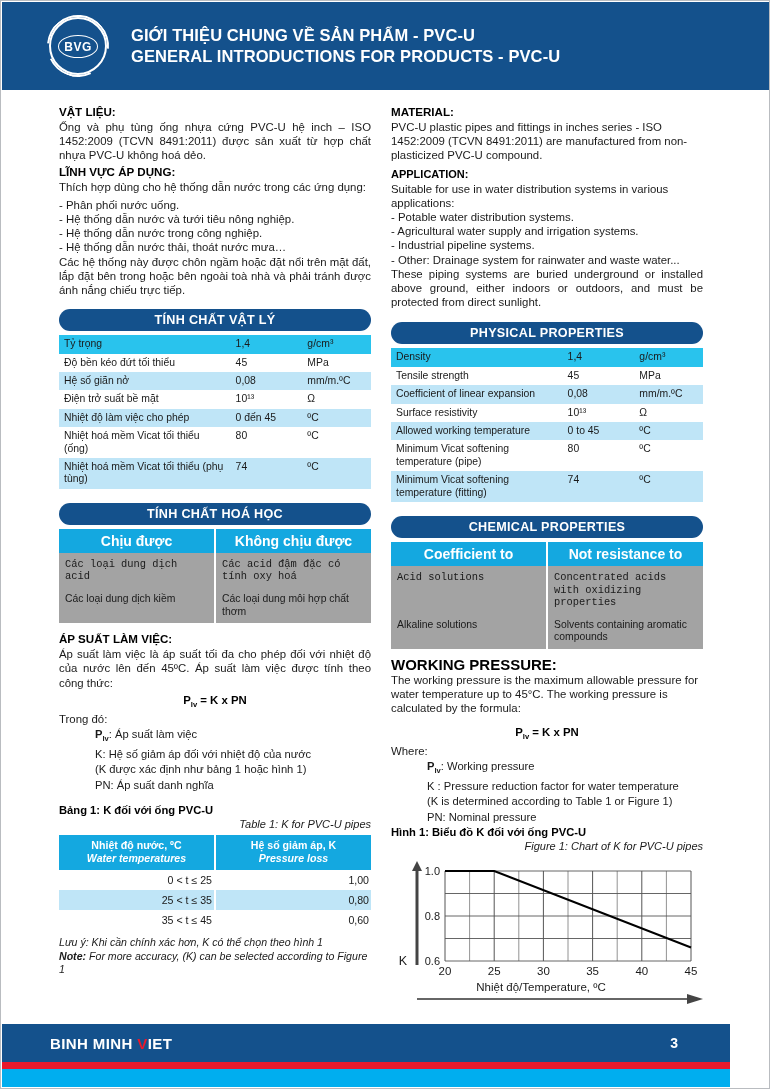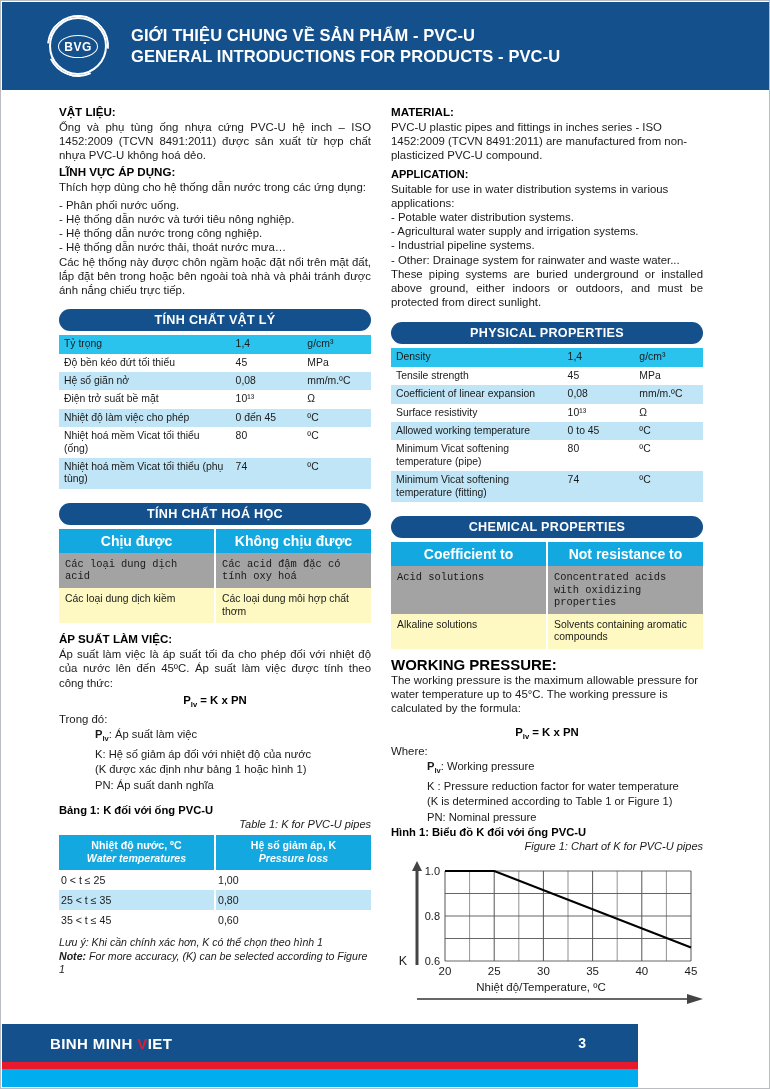--- a/index.html
+++ b/index.html
@@ -152,21 +152,21 @@
   table.ct th:last-child { border-right: none; }
   table.ct td {
     font-size: 10.4px;
     color: #1a1a1a;
     padding: 5px 6px;
     vertical-align: top;
     line-height: 12.6px;
     border-right: 2px solid #ffffff;
   }
   table.ct td:last-child { border-right: none; }
-  table.ct tr.alt td { background: #fef9c3; }
+  table.ct tr.alt td { background: #a3a3a3; }
   table.ct tr.plain td { background: #a3a3a3; font-family: Liberation Mono, monospace; }
 
   
   .formula {
     text-align: center;
     font-size: 11.4px;
     font-weight: bold;
     margin: 4px 0 3px 0;
     color: #000;
   }
@@ -197,21 +197,21 @@
     padding: 4px 2px 5px 2px;
     text-align: center;
     line-height: 13px;
     border-right: 2px solid #ffffff;
   }
   table.t1 th:last-child { border-right: none; }
   table.t1 th i { font-style: italic; display: block; }
   table.t1 td {
     font-size: 10.6px;
     color: #1a1a1a;
-    text-align: left;
+    text-align: right;
     padding: 4px 2px;
     border-right: 2px solid #ffffff;
   }
   table.t1 td:last-child { border-right: none; }
   table.t1 tr.alt td { background: #bfe5f7; }
   table.t1 tr.plain td { background: #ffffff; }
   .note {
     margin-top: 6px;
     font-size: 10.6px;
     font-style: italic;
@@ -219,21 +219,21 @@
     color: #1a1a1a;
   }
   .note b { font-weight: bold; }
 
   
   .chart-wrap { position: relative; width: 312px; height: 150px; margin-top: 4px; }
 
   
   .footer {
     position: absolute; left: 1px; bottom: 1px;
-    width: 636px;
+    width: 728px;
   }
   .f-blue {
     background: #14518c; height: 38px;
     display: flex; align-items: center; justify-content: space-between;
   }
   .f-brand {
     margin-left: 48px;
     color: #ffffff; font-size: 15px; font-weight: bold;
     letter-spacing: 0.4px;
   }

